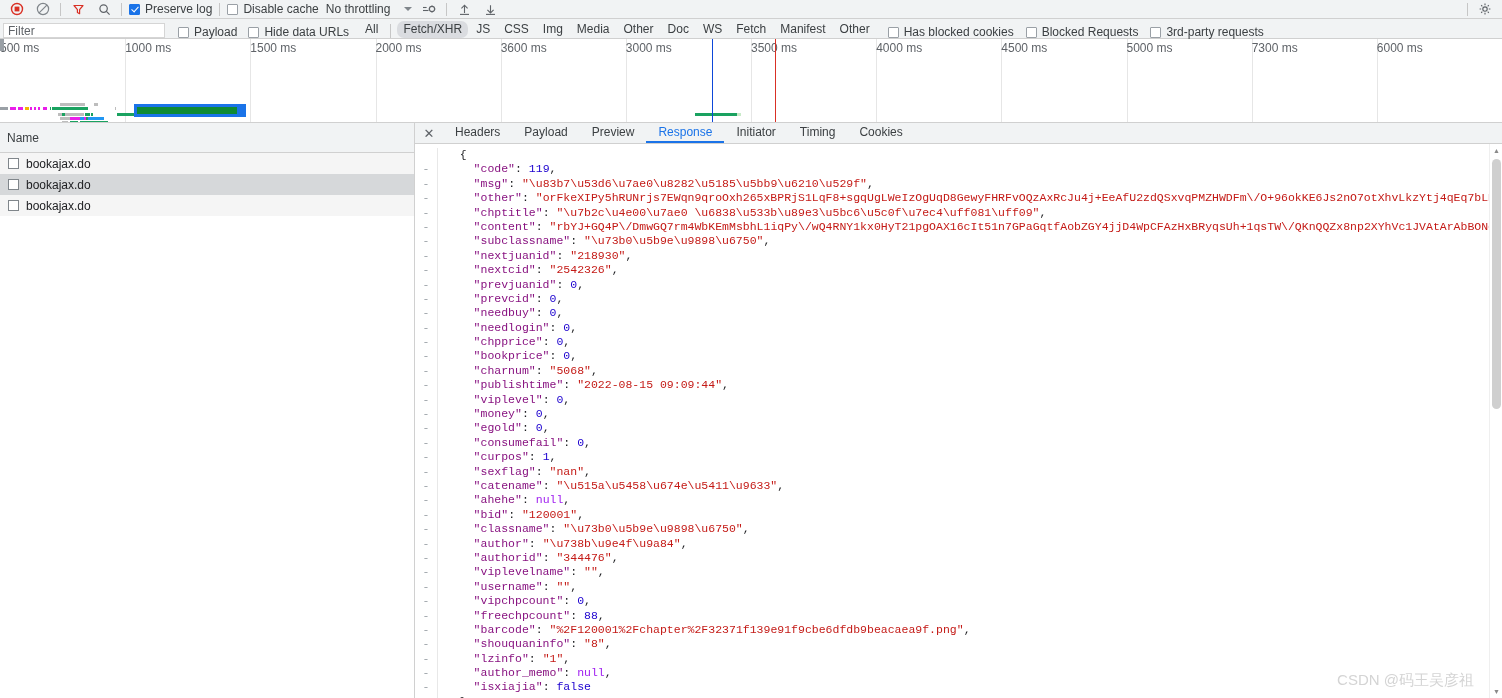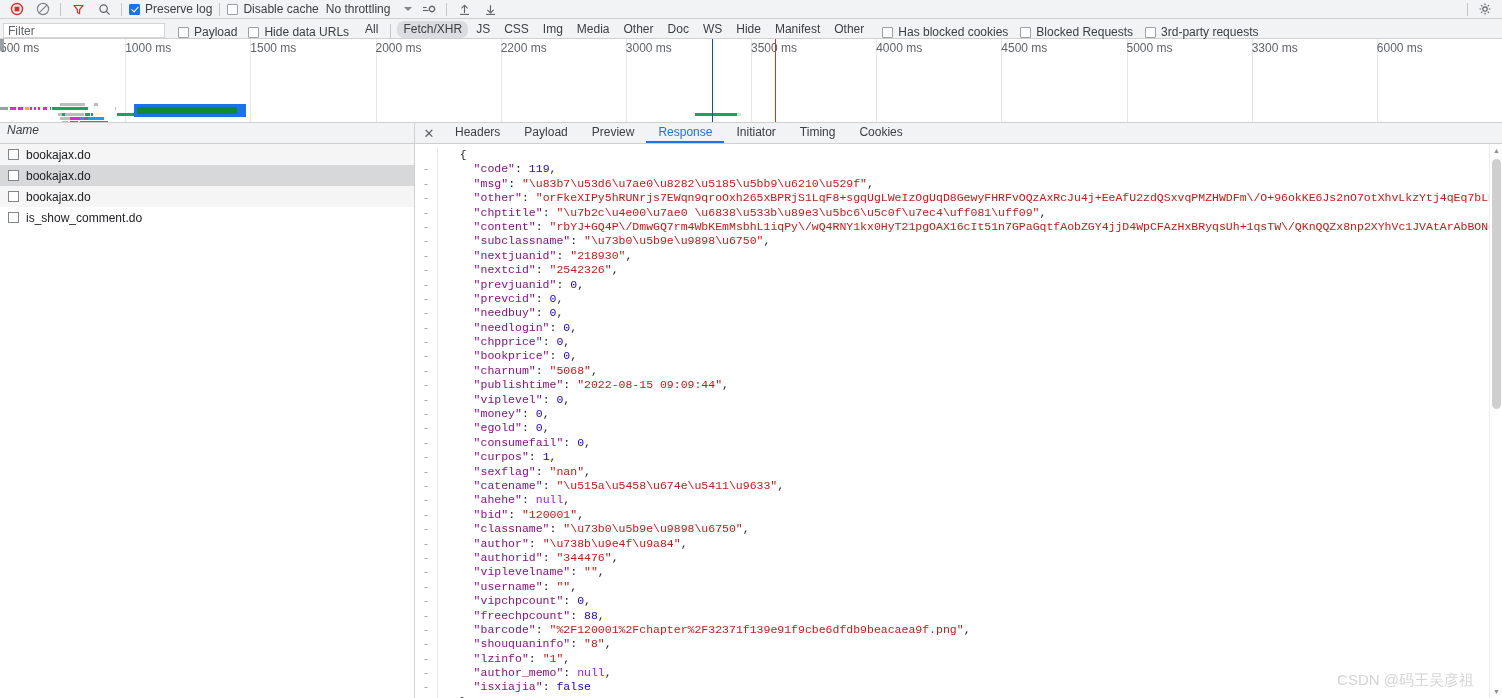--- a/index.html
+++ b/index.html
@@ -110,26 +110,26 @@
 
   
   .reqpane {
     width: 415px; min-width: 415px;
     border-right: 1px solid #d0d0d0;
     display: flex; flex-direction: column;
     background: #fff;
     overflow: hidden;
   }
   .reqhead {
-    height: 21px; min-height: 21px;
+    height: 30px; min-height: 21px;
     background: #f1f3f4;
     border-bottom: 1px solid #d0d0d0;
-    display: flex; align-items: flex-start;
+    display: flex; align-items: center;
     padding-left: 7px;
-    font-size: 12px; color: #3c4043; font-style: italic;
+    font-size: 12px; color: #3c4043;
   }
   .reqlist { flex: 1 1 auto; overflow: hidden; }
   .reqrow {
     height: 21px; display: flex; align-items: center;
     padding-left: 8px; gap: 7px;
     font-size: 12px; color: #202124;
     white-space: nowrap; overflow: hidden;
   }
   .reqrow.odd { background: #f5f5f5; }
   .reqrow.sel { background: #d6d8da; }
@@ -301,21 +301,21 @@
     <div class="type-pill">All</div>
     <div class="fb-sep"></div>
     <div class="type-pill active">Fetch/XHR</div>
     <div class="type-pill">JS</div>
     <div class="type-pill">CSS</div>
     <div class="type-pill">Img</div>
     <div class="type-pill">Media</div>
     <div class="type-pill">Other</div>
     <div class="type-pill">Doc</div>
     <div class="type-pill">WS</div>
-    <div class="type-pill">Hide</div>
+    <div class="type-pill">Fetch</div>
     <div class="type-pill">Manifest</div>
     <div class="type-pill">Other</div>
     <div style="width:8px"></div>
     <div class="tb-check">
       <span class="cbox"></span>
       <span class="tb-label">Has blocked cookies</span>
     </div>
     <div style="width:6px"></div>
     <div class="tb-check">
       <span class="cbox"></span>
@@ -332,33 +332,33 @@
     <div class="ruler" id="ruler">
         <div class="tick" style="left: 125.167px; width: 0px;"></div>
         <div class="tick-label" style="left: 0px; width: 125.167px;">500 ms</div>
         <div class="tick" style="left: 250.333px; width: 0px;"></div>
         <div class="tick-label" style="left: 125.167px; width: 125.167px;">1000 ms</div>
         <div class="tick" style="left: 375.5px; width: 0px;"></div>
         <div class="tick-label" style="left: 250.333px; width: 125.167px;">1500 ms</div>
         <div class="tick" style="left: 500.667px; width: 0px;"></div>
         <div class="tick-label" style="left: 375.5px; width: 125.167px;">2000 ms</div>
         <div class="tick" style="left: 625.833px; width: 0px;"></div>
-        <div class="tick-label" style="left: 500.667px; width: 125.167px;">2200 ms</div>
+        <div class="tick-label" style="left: 500.667px; width: 125.167px;">3600 ms</div>
         <div class="tick" style="left: 751px; width: 0px;"></div>
         <div class="tick-label" style="left: 625.833px; width: 125.167px;">3000 ms</div>
         <div class="tick" style="left: 876.167px; width: 0px;"></div>
         <div class="tick-label" style="left: 751px; width: 125.167px;">3500 ms</div>
         <div class="tick" style="left: 1001.33px; width: 0px;"></div>
         <div class="tick-label" style="left: 876.167px; width: 125.167px;">4000 ms</div>
         <div class="tick" style="left: 1126.5px; width: 0px;"></div>
         <div class="tick-label" style="left: 1001.33px; width: 125.167px;">4500 ms</div>
         <div class="tick" style="left: 1251.67px; width: 0px;"></div>
         <div class="tick-label" style="left: 1126.5px; width: 125.167px;">5000 ms</div>
         <div class="tick" style="left: 1376.83px; width: 0px;"></div>
-        <div class="tick-label" style="left: 1251.67px; width: 125.167px;">3300 ms</div>
+        <div class="tick-label" style="left: 1251.67px; width: 125.167px;">7300 ms</div>
         <div class="tick-label" style="left: 1376.83px; width: 125.167px;">6000 ms</div>
       </div>
     <div class="ov-left-handle"></div>
     <div id="wf-layer">
         <div class="wf-bar" style="left: 0px; top: 68px; width: 8px; background: rgb(154, 160, 166);"></div>
         <div class="wf-bar" style="left: 10px; top: 68px; width: 6px; background: rgb(233, 30, 233);"></div>
         <div class="wf-bar" style="left: 18px; top: 68px; width: 5px; background: rgb(233, 30, 233);"></div>
         <div class="wf-bar" style="left: 25px; top: 68px; width: 4px; background: rgb(244, 180, 0);"></div>
         <div class="wf-bar" style="left: 30px; top: 68px; width: 2px; background: rgb(233, 30, 233);"></div>
         <div class="wf-bar" style="left: 34px; top: 68px; width: 2px; background: rgb(233, 30, 233);"></div>
@@ -408,24 +408,20 @@
             <span class="req-name">bookajax.do</span>
           </div>
           <div class="reqrow sel">
             <span class="req-ico"></span>
             <span class="req-name">bookajax.do</span>
           </div>
           <div class="reqrow odd">
             <span class="req-ico"></span>
             <span class="req-name">bookajax.do</span>
           </div>
-          <div class="reqrow">
-            <span class="req-ico"></span>
-            <span class="req-name">is_show_comment.do</span>
-          </div>
         </div>
     </div>
 
     <div class="detail">
       <div class="dtabs">
         <div class="close-x">✕</div>
         <div class="dtab">Headers</div>
         <div class="dtab">Payload</div>
         <div class="dtab">Preview</div>
         <div class="dtab active">Response</div>

